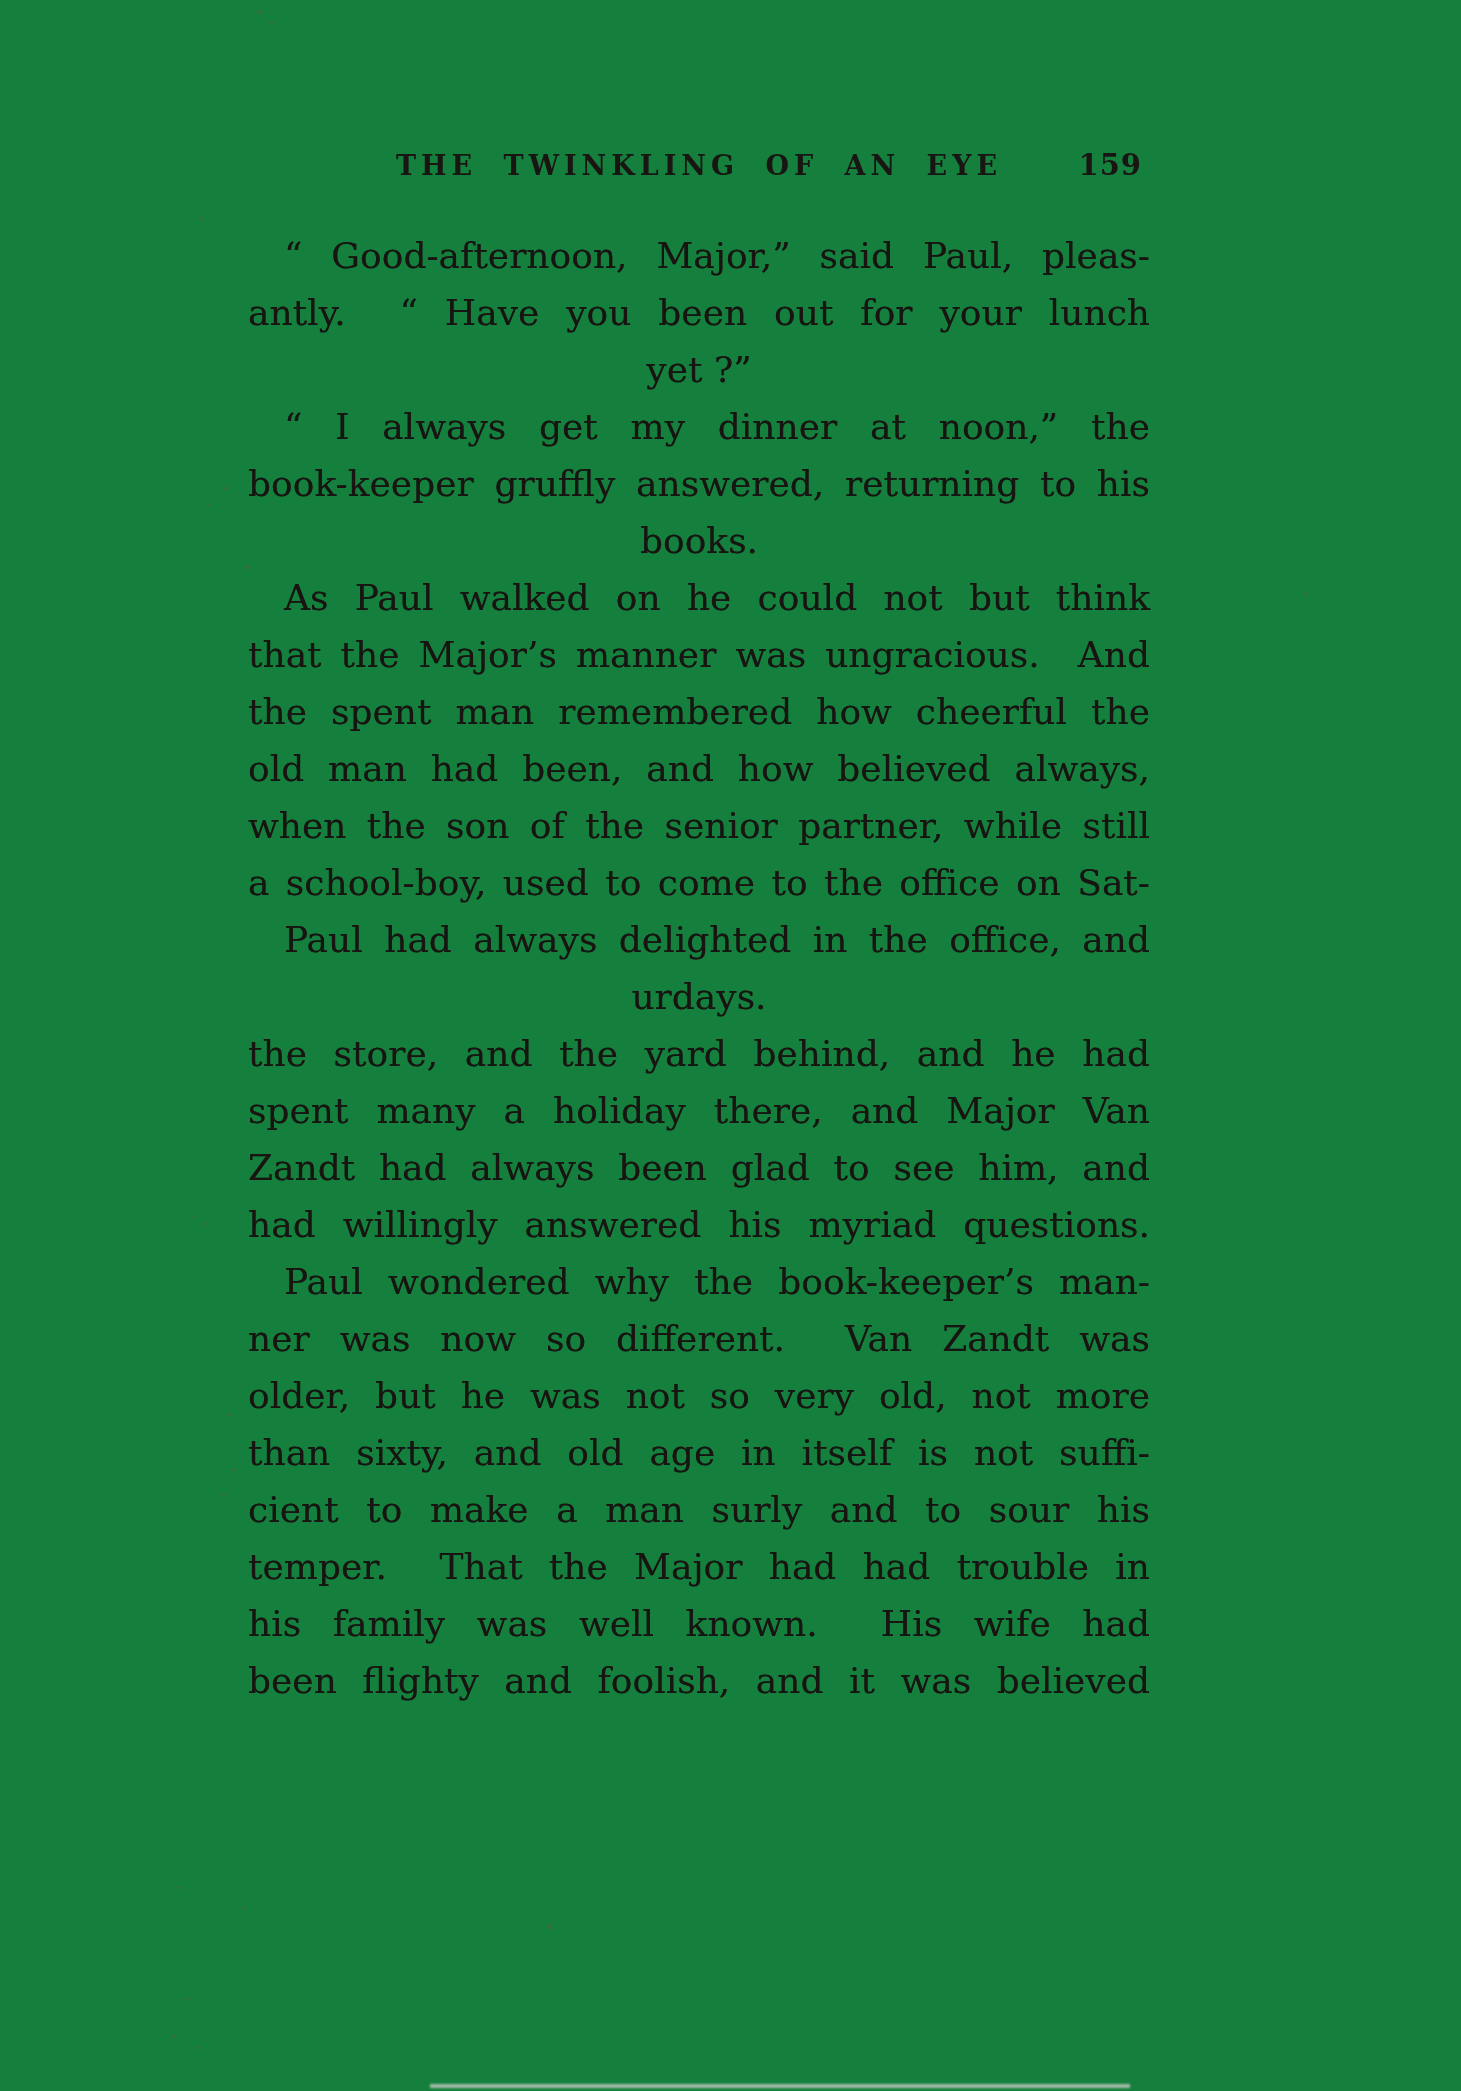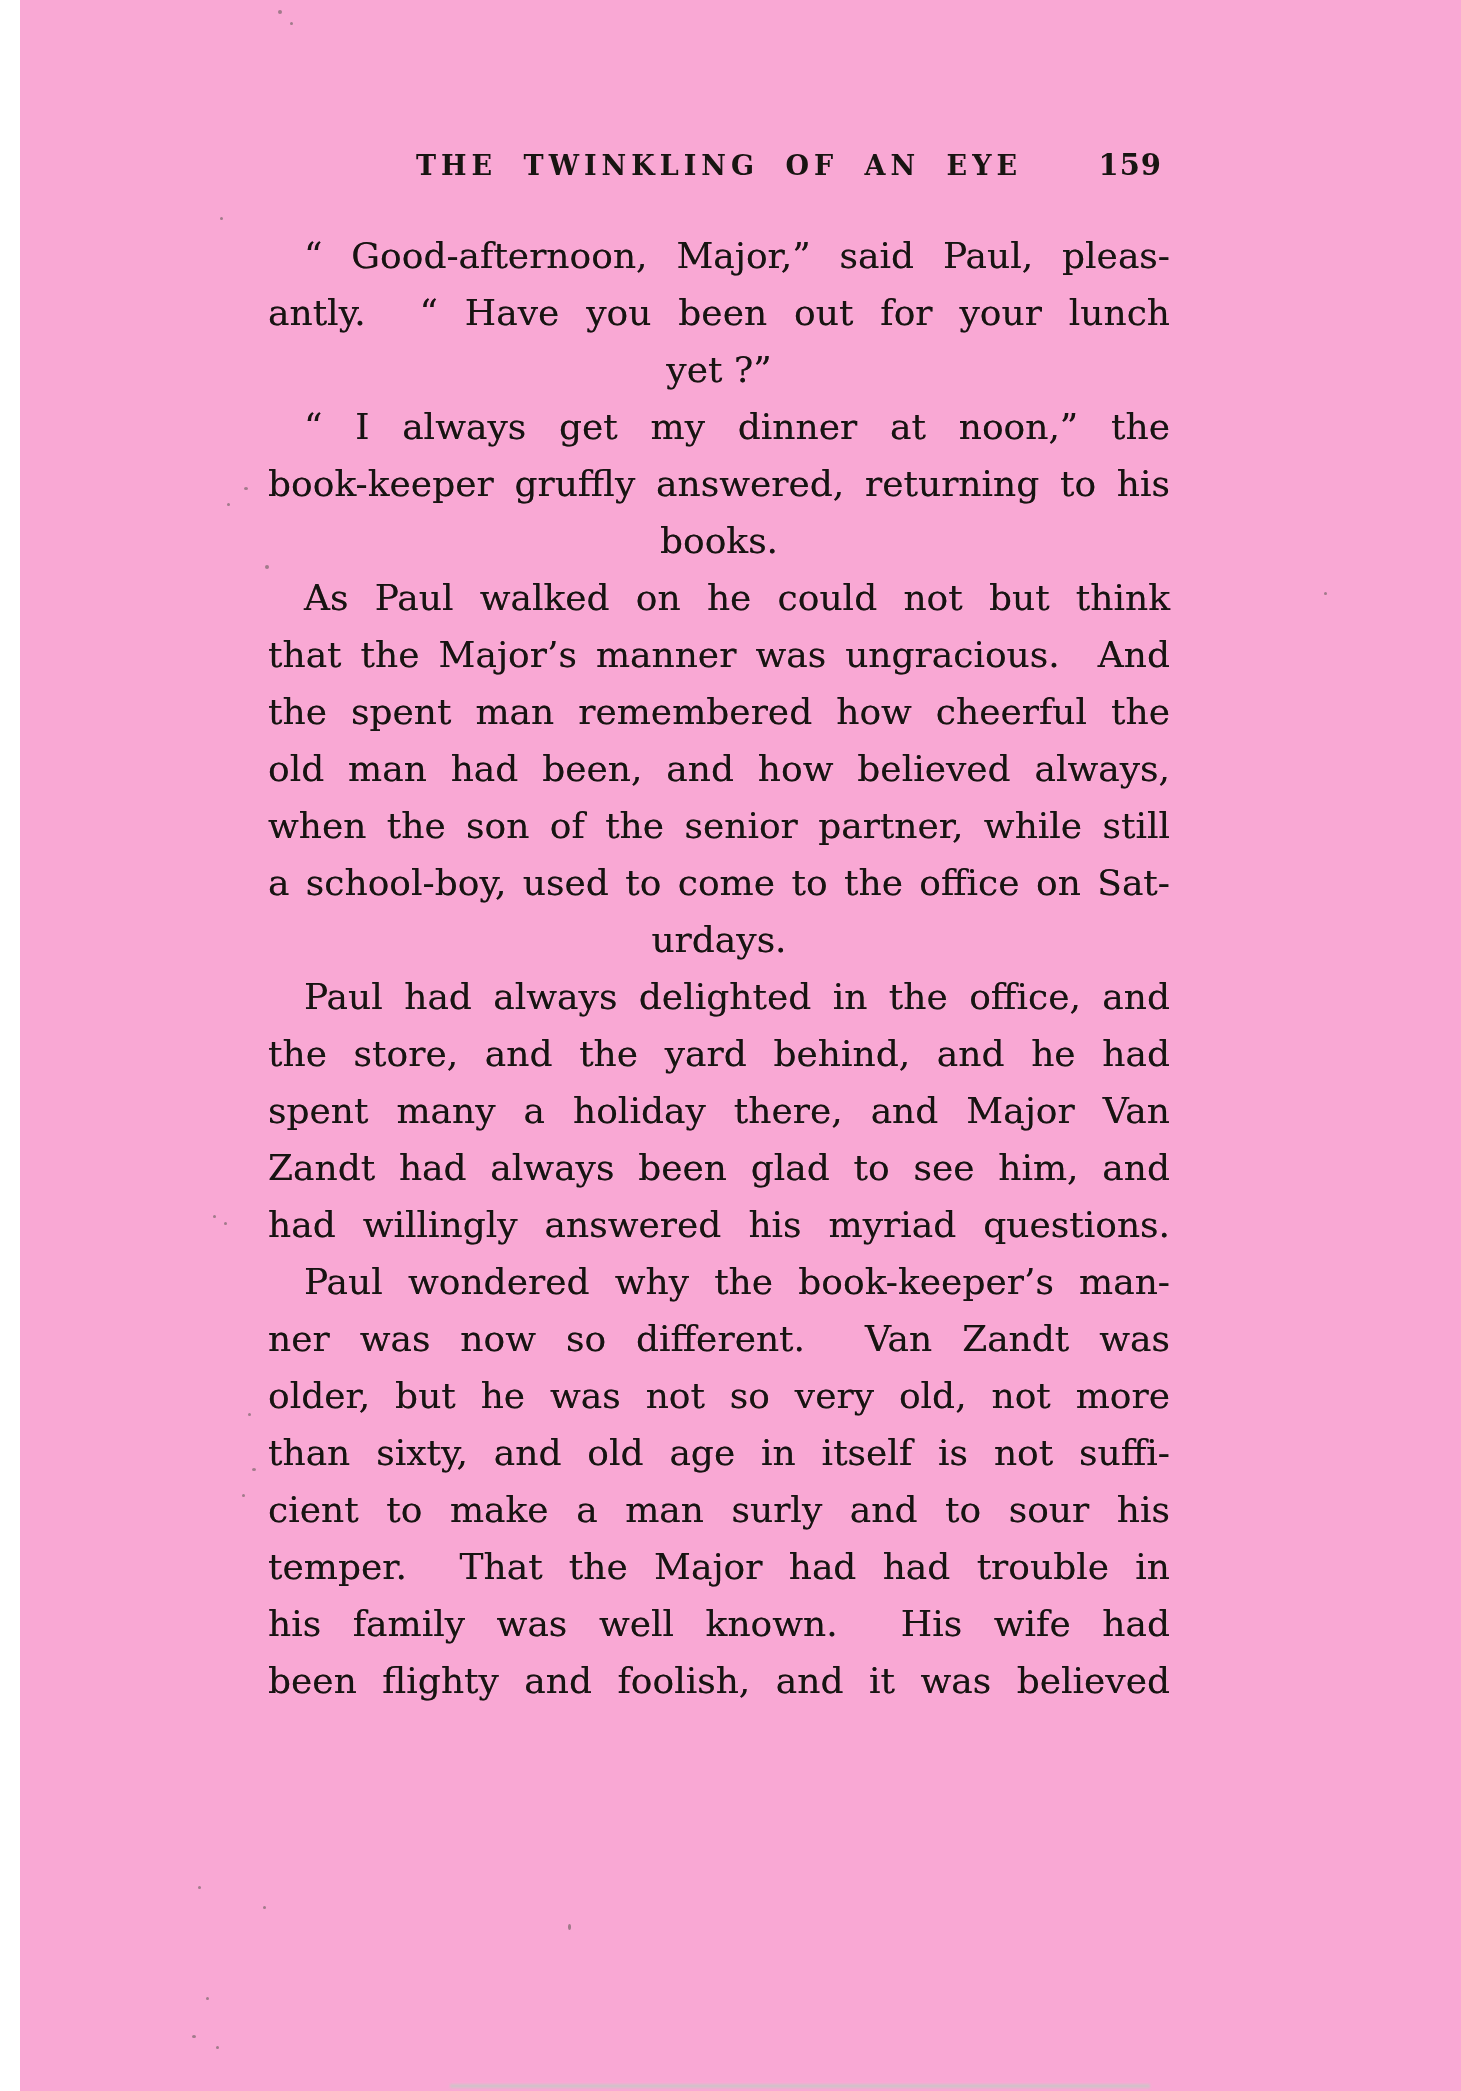--- a/index.html
+++ b/index.html
@@ -10,22 +10,21 @@
   body {
     width: 1461px;
     height: 2091px;
     position: relative;
     font-family: "DejaVu Serif", serif;
     overflow: hidden;
   }
   .page {
     position: absolute;
     inset: 0;
-    background: #f9a8d4;
-    margin-left: 20px;
+    background: #15803d;
   }
   .running-header {
     position: absolute;
     left: 248px;
     top: 150px;
     width: 902px;
     height: 40px;
   }
   .header-title {
     display: block;
@@ -95,22 +94,22 @@
       <div class="line">yet ?”</div>
       <div class="line just indent">“ I always get my dinner at noon,” the</div>
       <div class="line just">book-keeper gruffly answered, returning to his</div>
       <div class="line">books.</div>
       <div class="line just indent">As Paul walked on he could not but think</div>
       <div class="line just">that the Major’s manner was ungracious.&nbsp; And</div>
       <div class="line just">the spent man remembered how cheerful the</div>
       <div class="line just">old man had been, and how believed always,</div>
       <div class="line just">when the son of the senior partner, while still</div>
       <div class="line just">a school-boy, used to come to the office on Sat-</div>
+      <div class="line just indent">Paul had always delighted in the office, and</div>
       <div class="line">urdays.</div>
-      <div class="line just indent">Paul had always delighted in the office, and</div>
       <div class="line just">the store, and the yard behind, and he had</div>
       <div class="line just">spent many a holiday there, and Major Van</div>
       <div class="line just">Zandt had always been glad to see him, and</div>
       <div class="line just">had willingly answered his myriad questions.</div>
       <div class="line just indent">Paul wondered why the book-keeper’s man-</div>
       <div class="line just">ner was now so different.&nbsp; Van Zandt was</div>
       <div class="line just">older, but he was not so very old, not more</div>
       <div class="line just">than sixty, and old age in itself is not suffi-</div>
       <div class="line just">cient to make a man surly and to sour his</div>
       <div class="line just">temper.&nbsp; That the Major had had trouble in</div>

